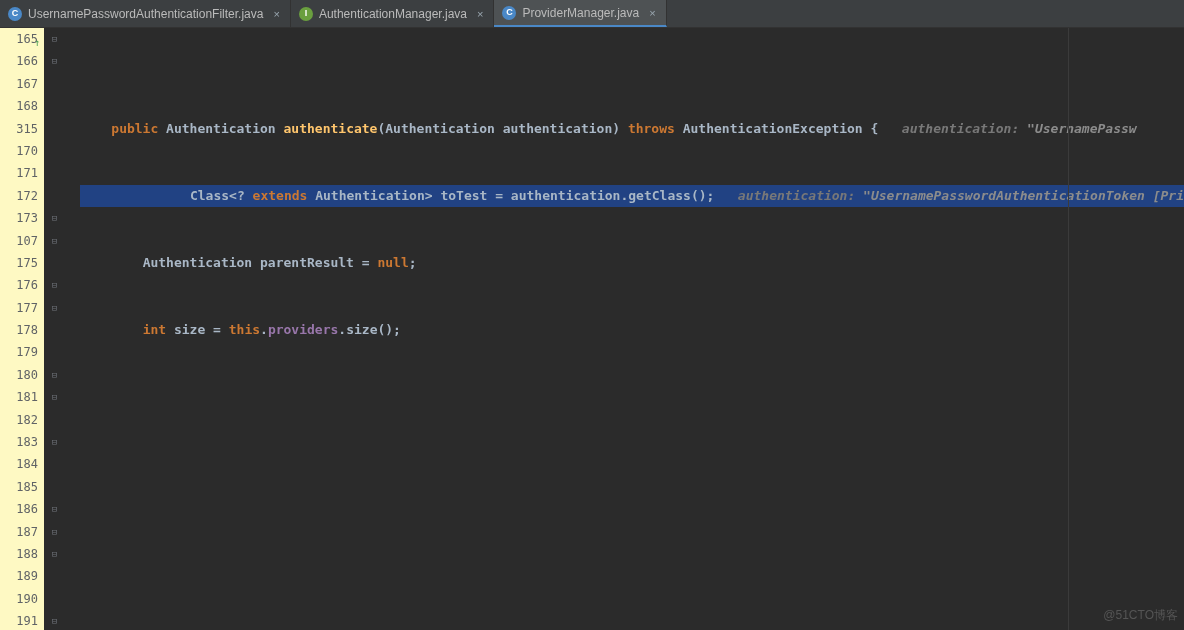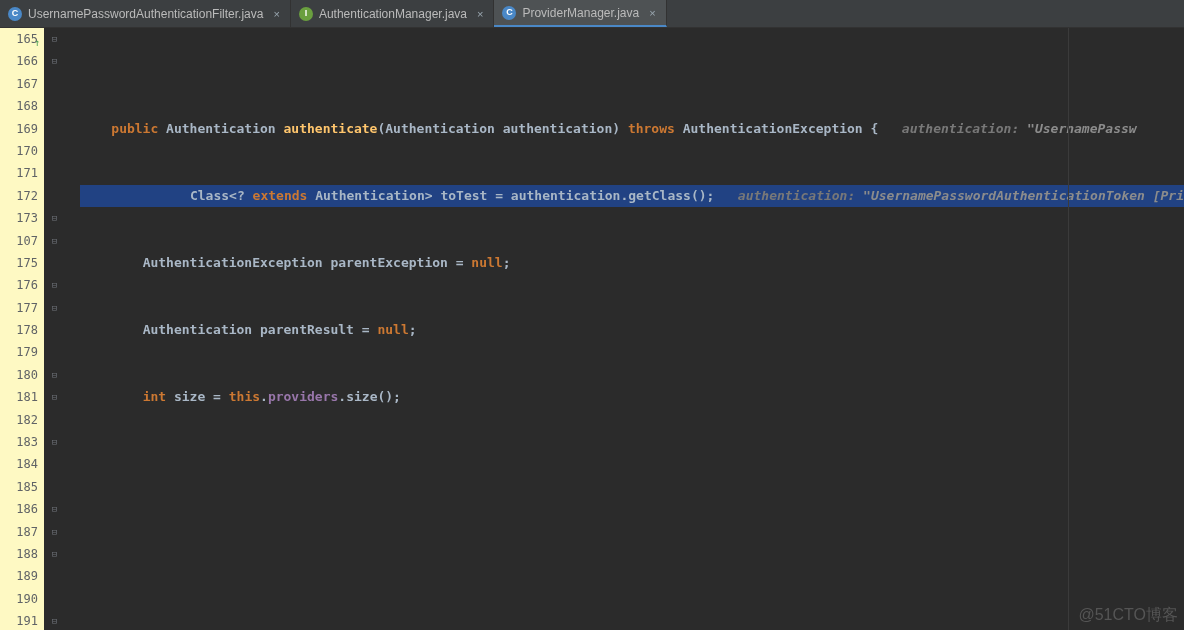--- a/index.html
+++ b/index.html
@@ -118,21 +118,21 @@
   .mth  { color: #ffc66d; }       
   .fld  { color: #9876aa; }       
   .num  { color: #6897bb; }       
   .hint { color: #787878; font-style: italic; } 
   .inl  { color: #8c8c8c; font-style: italic; } 
 
   
   .wm {
     position: absolute; right: 6px; bottom: 4px;
     font-family: "Segoe UI", sans-serif;
-    font-size: 16px; color: #555;
+    font-size: 12px; color: #555;
   }
 </style>
 </head>
 <body>
 
 <div class="tabbar">
   <div class="tab">
     <span class="tab-icon class">C</span>
     <span>UsernamePasswordAuthenticationFilter.java</span>
     <span class="tab-close">×</span>
@@ -148,21 +148,21 @@
     <span class="tab-close">×</span>
   </div>
 </div>
 
 <div class="editor">
   <div class="gutter" id="gutter">
       <div class="ln">165<span class="arrow">↑</span></div>
       <div class="ln">166</div>
       <div class="ln">167</div>
       <div class="ln">168</div>
-      <div class="ln">169</div>
+      <div class="ln">315</div>
       <div class="ln">170</div>
       <div class="ln">171</div>
       <div class="ln">172</div>
       <div class="ln">173</div>
       <div class="ln">107</div>
       <div class="ln">175</div>
       <div class="ln">176</div>
       <div class="ln">177</div>
       <div class="ln">178</div>
       <div class="ln">179</div>
@@ -192,21 +192,20 @@
       <div class="fold" style="top: 477.4px;">⊟</div>
       <div class="fold" style="top: 499.8px;">⊟</div>
       <div class="fold" style="top: 522.2px;">⊟</div>
       <div class="fold" style="top: 589.4px;">⊟</div>
     </div>
   <div class="code">
     <div class="rmargin"></div>
 
     <div class="line"><span>    </span><span class="kw">public</span><span> Authentication </span><span class="mth">authenticate</span><span>(Authentication authentication) </span><span class="kw">throws</span><span> AuthenticationException {</span>   <span class="hint">authentication:</span> <span class="inl">"UsernamePassw</span></div>
     <div class="line sel"><span>        </span><span>Class&lt;? </span><span class="kw">extends</span><span> Authentication&gt; toTest = authentication.getClass();</span>   <span class="hint">authentication:</span> <span class="inl">"UsernamePasswordAuthenticationToken [Pri</span></div>
-    <div class="line"><span>        </span><span>AuthenticationException parentException = </span><span class="kw">null</span><span>;</span></div>
     <div class="line"><span>        </span><span>Authentication parentResult = </span><span class="kw">null</span><span>;</span></div>
     <div class="line"><span>        </span><span class="kw">int</span><span> size = </span><span class="kw">this</span><span>.</span><span class="fld">providers</span><span>.size();</span></div>
     
     
     
     
     
     
     
     

